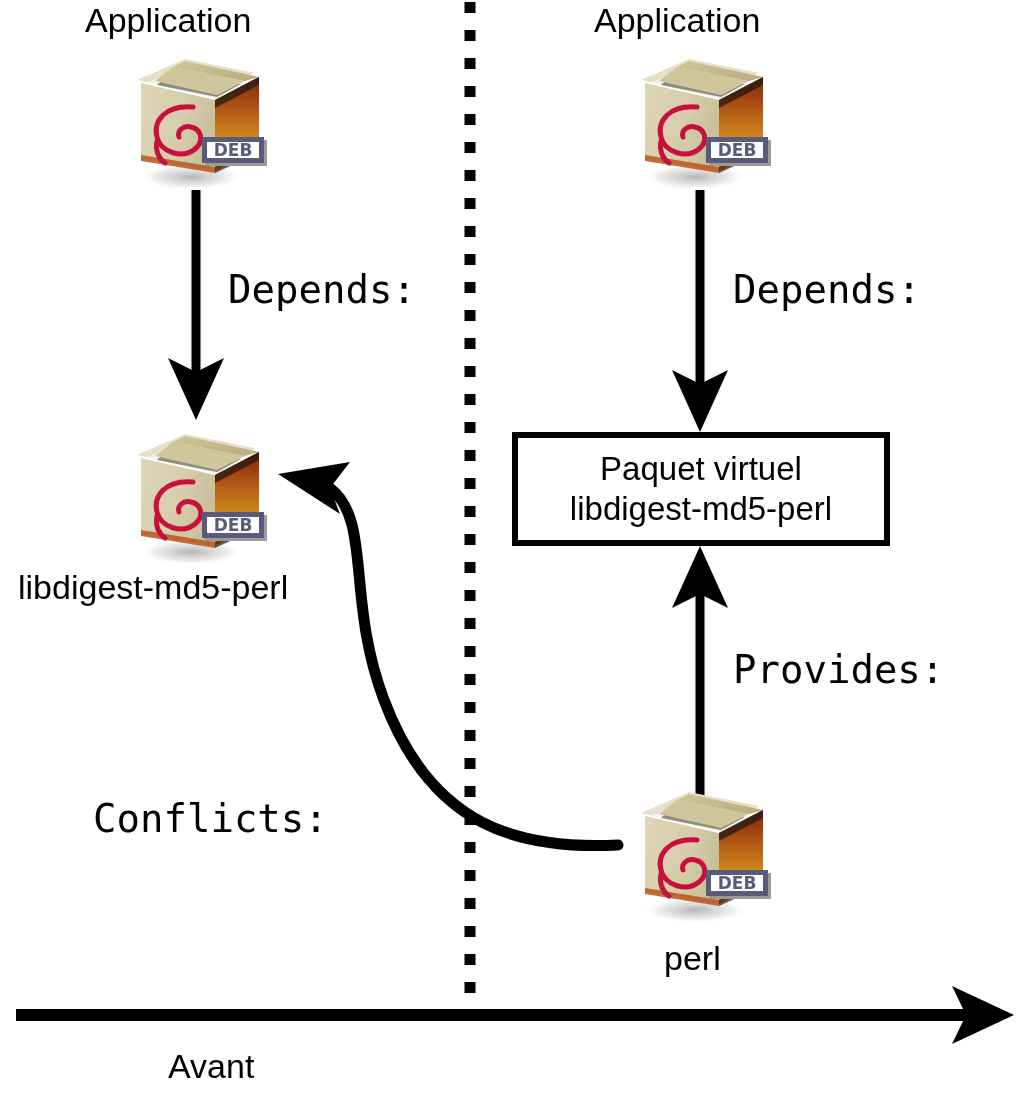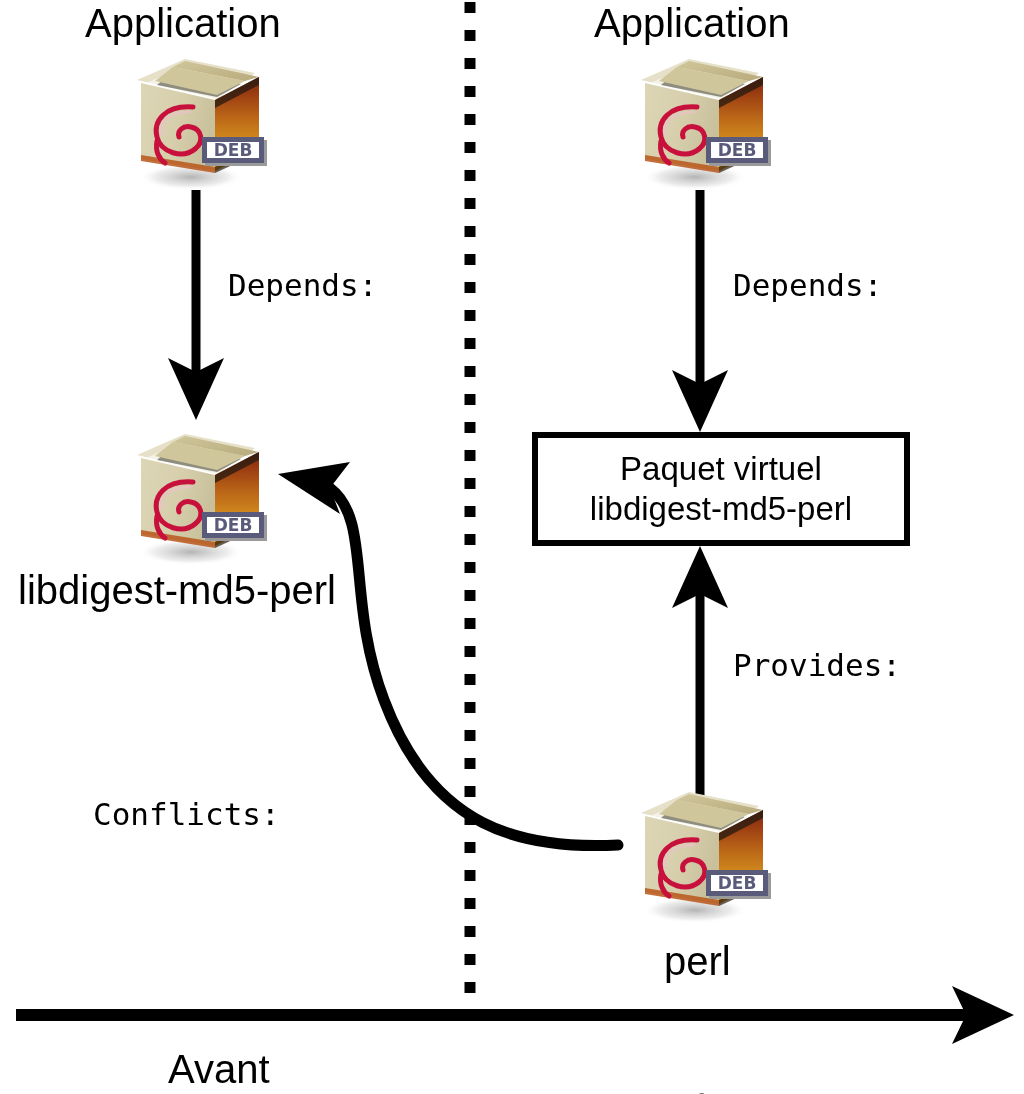--- a/index.html
+++ b/index.html
@@ -29,25 +29,25 @@
   }
   
   .lbl {
     position: absolute;
     white-space: nowrap;
     color: #000;
     line-height: 1.0;
   }
   .sans-lbl {
     font-family: "Liberation Sans", sans-serif;
-    font-size: 40px;
+    font-size: 34px;
   }
   .mono-lbl {
     font-family: "DejaVu Sans Mono", "Liberation Mono", monospace;
-    font-size: 31px;
+    font-size: 39px;
     letter-spacing: 0px;
   }
   .box-text {
     font-family: "Liberation Sans", sans-serif;
     font-size: 33px;
     text-align: center;
     line-height: 1.22;
   }
   
   #virtual-package-box {
@@ -56,21 +56,20 @@
     top: 432px;
     width: 378px;
     height: 114px;
     border: 6px solid #000;
     box-sizing: border-box;
     background: #fff;
     display: flex;
     flex-direction: column;
     align-items: center;
     justify-content: center;
-    margin-left: 20px;
   }
   
   .deb-icon {
     position: absolute;
     width: 150px;
     height: 150px;
   }
   .deb-icon svg { display: block; width: 150px; height: 150px; }
 </style>
 </head>

